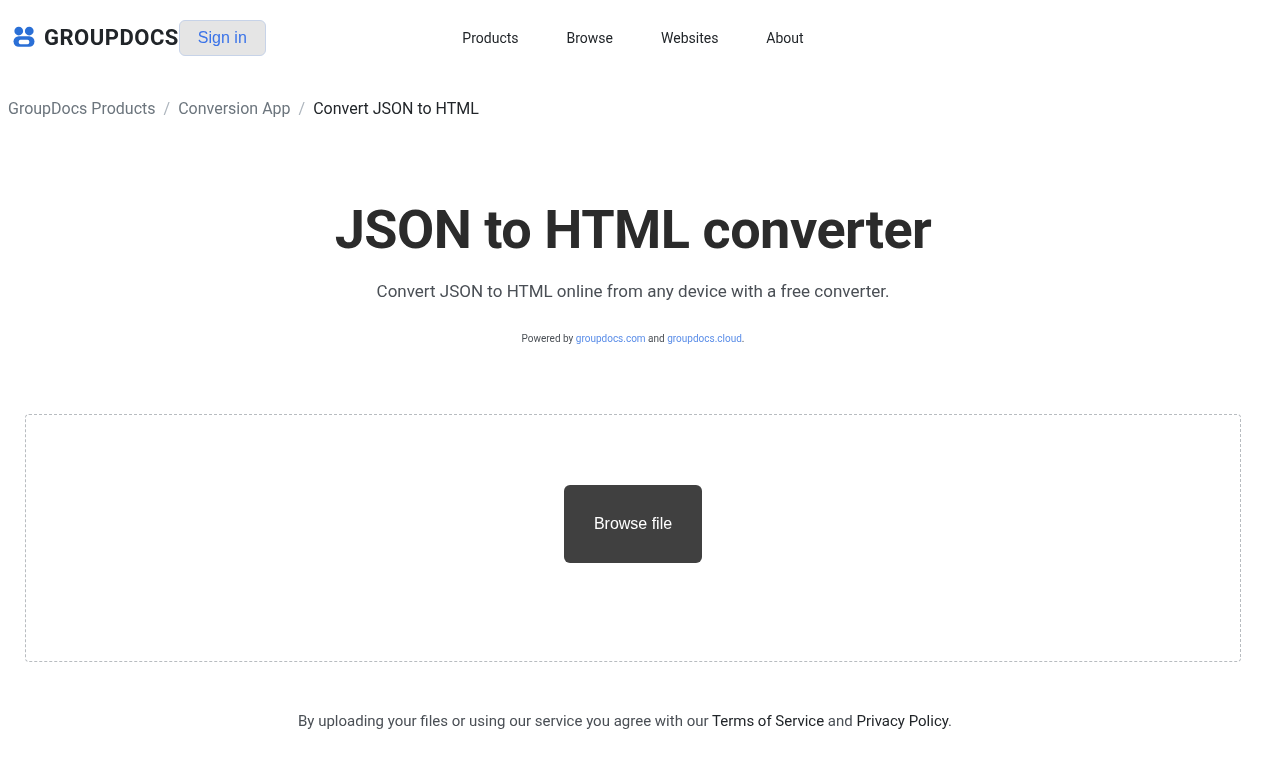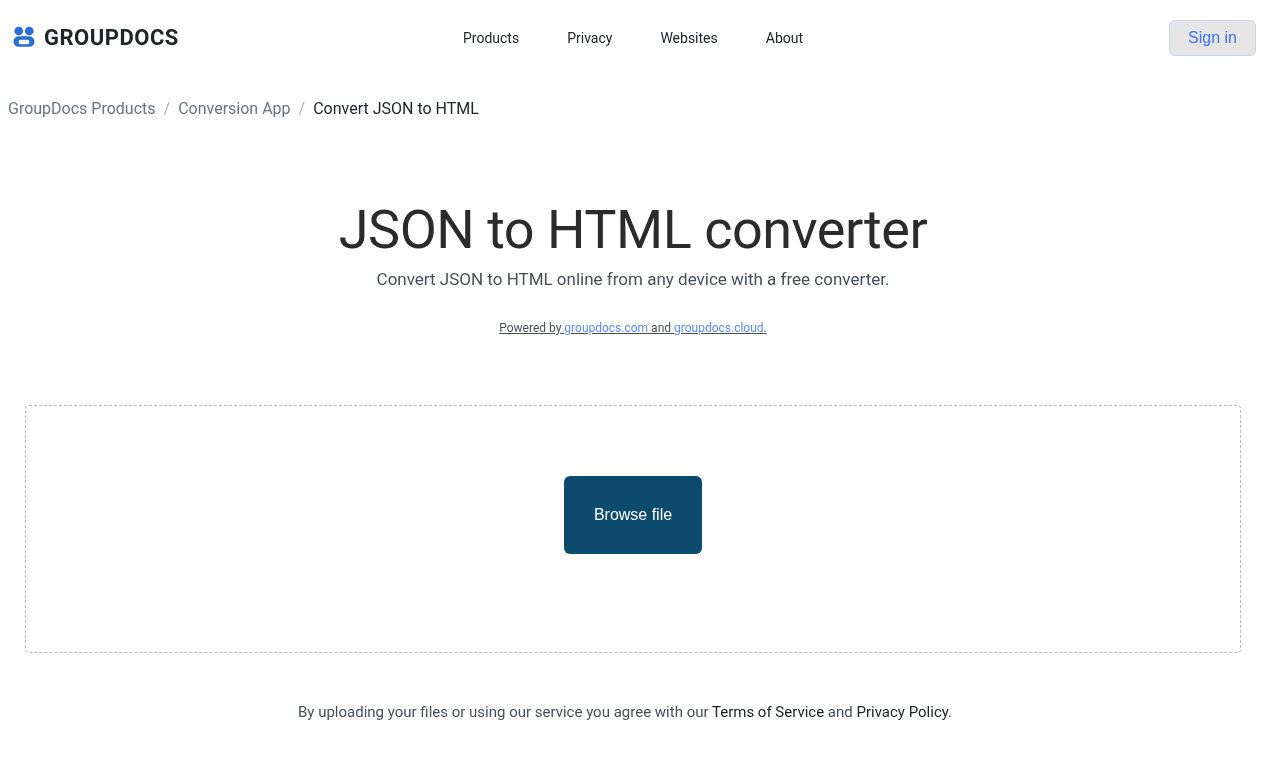--- a/index.html
+++ b/index.html
@@ -9,21 +9,21 @@
     }
     body {
       font-family: -apple-system, BlinkMacSystemFont, "Segoe UI", Roboto, "Helvetica Neue", Arial, sans-serif;
       background: #ffffff;
       color: #212529;
       width: 1266px;
     }
     .header {
       display: flex;
       align-items: center;
-      justify-content: space-between;
+      justify-content: flex-start;
       padding: 16px 10px;
       height: 75px;
     }
     .logo {
       display: flex;
       align-items: center;
       gap: 6px;
     }
     .logo-icon {
       width: 28px;
@@ -74,49 +74,48 @@
     }
     .breadcrumb-current {
       color: #212529;
     }
     .hero {
       text-align: center;
       padding: 70px 20px 30px 20px;
     }
     .hero-title {
       font-size: 54px;
-      font-weight: 400;
+      font-weight: 700;
       color: #2b2b2b;
-      margin-bottom: 8px;
+      margin-bottom: 20px;
       letter-spacing: -0.5px;
     }
     .hero-subtitle {
       font-size: 17px;
       color: #4a4f55;
       margin-bottom: 32px;
     }
     .powered {
-      font-size: 12px;
+      font-size: 10px;
       color: #4a4f55;
-      text-decoration: underline;
     }
     .powered a {
       color: #5a8de8;
       text-decoration: none;
       cursor: pointer;
     }
     .dropzone {
       margin: 40px 25px 20px 25px;
       border: 1.5px dashed #b8bcc0;
       border-radius: 4px;
       padding: 70px 20px 70px 20px;
       text-align: center;
     }
     .browse-btn {
-      background: #0c4a6e;
+      background: #404040;
       color: #fff;
       border: none;
       border-radius: 6px;
       padding: 30px 30px;
       font-size: 16px;
       cursor: pointer;
       margin-bottom: 28px;
     }
     .drag-text {
       font-size: 17px;
@@ -143,21 +142,21 @@
         <circle cx="10" cy="8" r="5" fill="#2a6fd6"></circle>
         <circle cx="22" cy="8" r="5" fill="#2a6fd6"></circle>
         <rect x="4" y="14" width="24" height="12" rx="6" fill="#2a6fd6"></rect>
         <rect x="10" y="18" width="12" height="5" rx="2" fill="#ffffff"></rect>
       </svg>
     </span>
     <span class="logo-text">GROUPDOCS</span>
   </div>
   <nav class="nav">
     <a class="nav-item">Products</a>
-    <a class="nav-item">Privacy</a>
+    <a class="nav-item">Browse</a>
     <a class="nav-item">Websites</a>
     <a class="nav-item">About</a>
   </nav>
   <button class="signin-btn">Sign in</button>
 </div>
 
 <div class="breadcrumb">
   <span class="breadcrumb-link">GroupDocs Products</span>
   <span class="breadcrumb-sep">/</span>
   <span class="breadcrumb-link">Conversion App</span>

